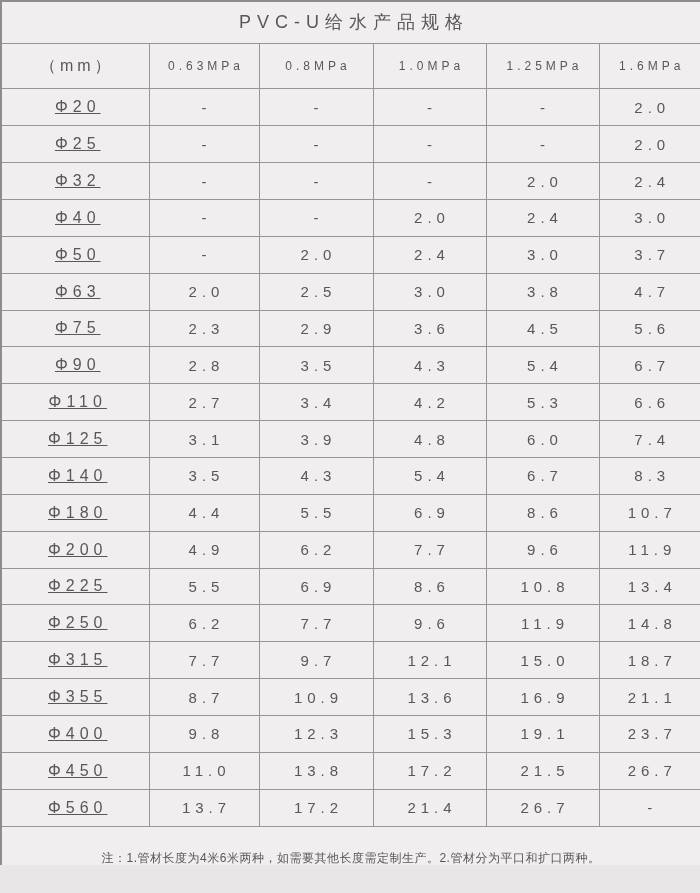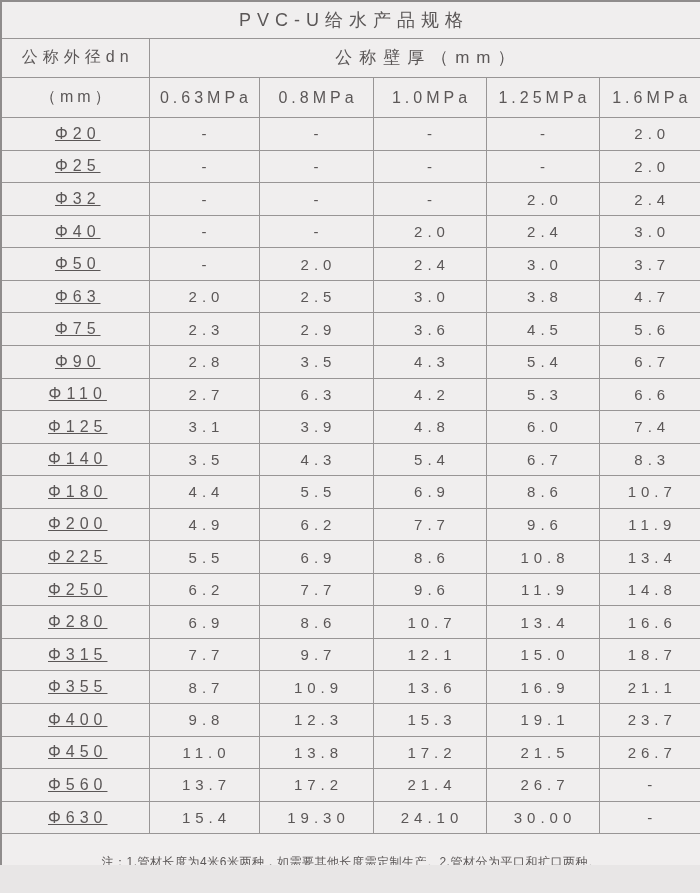--- a/index.html
+++ b/index.html
@@ -49,21 +49,21 @@
     letter-spacing: 7px;
     text-indent: 7px;
   }
   .hdr2-col1 {
     height: 36px;
     font-size: 16px;
     letter-spacing: 4px;
     text-indent: 4px;
   }
   .hdr2-mpa {
-    font-size: 16px;
+    font-size: 12px;
     letter-spacing: 4px;
     text-indent: 4px;
   }
   tr.data-row { height: 30px; }
   td.dn-cell {
     font-size: 16px;
     letter-spacing: 5px;
     text-indent: 5px;
     text-decoration: underline;
   }
@@ -90,24 +90,20 @@
       <col style="width:114px">
       <col style="width:113px">
       <col style="width:113px">
       <col style="width:102px">
     </colgroup>
     <tbody>
       <tr>
         <td class="title-cell" colspan="6">PVC-U给水产品规格</td>
       </tr>
       <tr>
-        <td class="hdr1-col1">公称外径dn</td>
-        <td class="hdr1-group" colspan="5">公称壁厚（mm）</td>
-      </tr>
-      <tr>
         <td class="hdr2-col1">（mm）</td>
         <td class="hdr2-mpa">0.63MPa</td>
         <td class="hdr2-mpa">0.8MPa</td>
         <td class="hdr2-mpa">1.0MPa</td>
         <td class="hdr2-mpa">1.25MPa</td>
         <td class="hdr2-mpa">1.6MPa</td>
       </tr>
 
     </tbody>
     <tbody>
@@ -171,21 +167,21 @@
           <td class="dn-cell">Φ90</td>
           <td class="val-cell">2.8</td>
           <td class="val-cell">3.5</td>
           <td class="val-cell">4.3</td>
           <td class="val-cell">5.4</td>
           <td class="val-cell">6.7</td>
         </tr>
         <tr class="data-row">
           <td class="dn-cell">Φ110</td>
           <td class="val-cell">2.7</td>
-          <td class="val-cell">6.3</td>
+          <td class="val-cell">3.4</td>
           <td class="val-cell">4.2</td>
           <td class="val-cell">5.3</td>
           <td class="val-cell">6.6</td>
         </tr>
         <tr class="data-row">
           <td class="dn-cell">Φ125</td>
           <td class="val-cell">3.1</td>
           <td class="val-cell">3.9</td>
           <td class="val-cell">4.8</td>
           <td class="val-cell">6.0</td>
@@ -225,28 +221,20 @@
         </tr>
         <tr class="data-row">
           <td class="dn-cell">Φ250</td>
           <td class="val-cell">6.2</td>
           <td class="val-cell">7.7</td>
           <td class="val-cell">9.6</td>
           <td class="val-cell">11.9</td>
           <td class="val-cell">14.8</td>
         </tr>
         <tr class="data-row">
-          <td class="dn-cell">Φ280</td>
-          <td class="val-cell">6.9</td>
-          <td class="val-cell">8.6</td>
-          <td class="val-cell">10.7</td>
-          <td class="val-cell">13.4</td>
-          <td class="val-cell">16.6</td>
-        </tr>
-        <tr class="data-row">
           <td class="dn-cell">Φ315</td>
           <td class="val-cell">7.7</td>
           <td class="val-cell">9.7</td>
           <td class="val-cell">12.1</td>
           <td class="val-cell">15.0</td>
           <td class="val-cell">18.7</td>
         </tr>
         <tr class="data-row">
           <td class="dn-cell">Φ355</td>
           <td class="val-cell">8.7</td>
@@ -270,28 +258,20 @@
           <td class="val-cell">17.2</td>
           <td class="val-cell">21.5</td>
           <td class="val-cell">26.7</td>
         </tr>
         <tr class="data-row">
           <td class="dn-cell">Φ560</td>
           <td class="val-cell">13.7</td>
           <td class="val-cell">17.2</td>
           <td class="val-cell">21.4</td>
           <td class="val-cell">26.7</td>
-          <td class="val-cell">-</td>
-        </tr>
-        <tr class="data-row">
-          <td class="dn-cell">Φ630</td>
-          <td class="val-cell">15.4</td>
-          <td class="val-cell">19.30</td>
-          <td class="val-cell">24.10</td>
-          <td class="val-cell">30.00</td>
           <td class="val-cell">-</td>
         </tr>
       </tbody>
     <tbody>
       <tr>
         <td class="note-cell" colspan="6">注：1.管材长度为4米6米两种，如需要其他长度需定制生产。2.管材分为平口和扩口两种。</td>
       </tr>
     </tbody>
   </table>
 </div>

